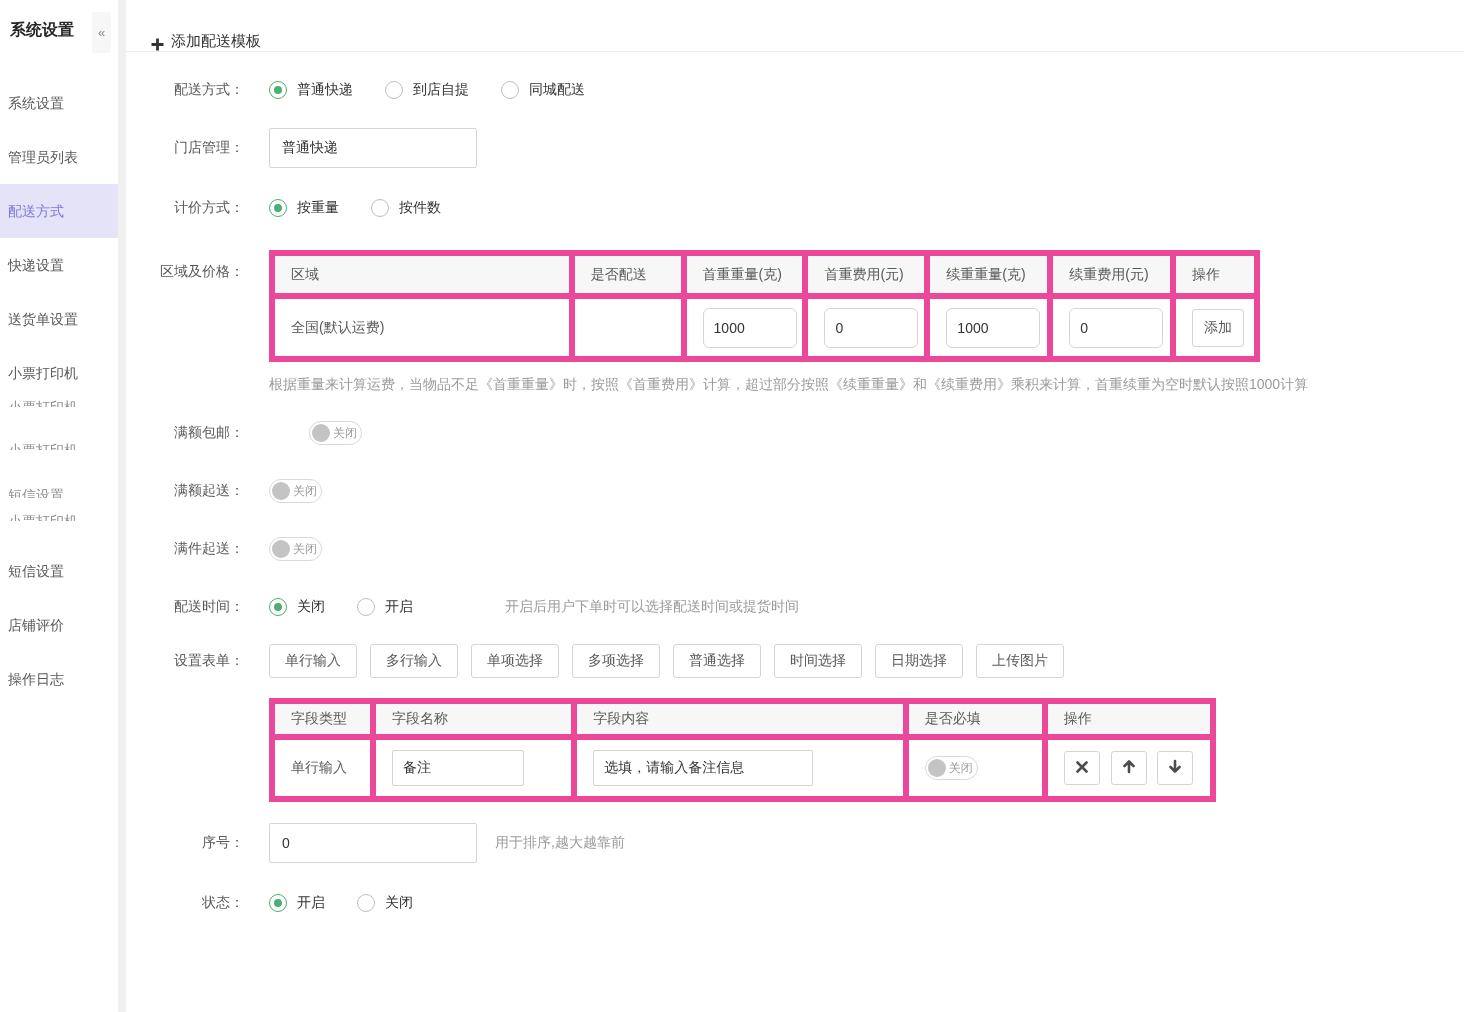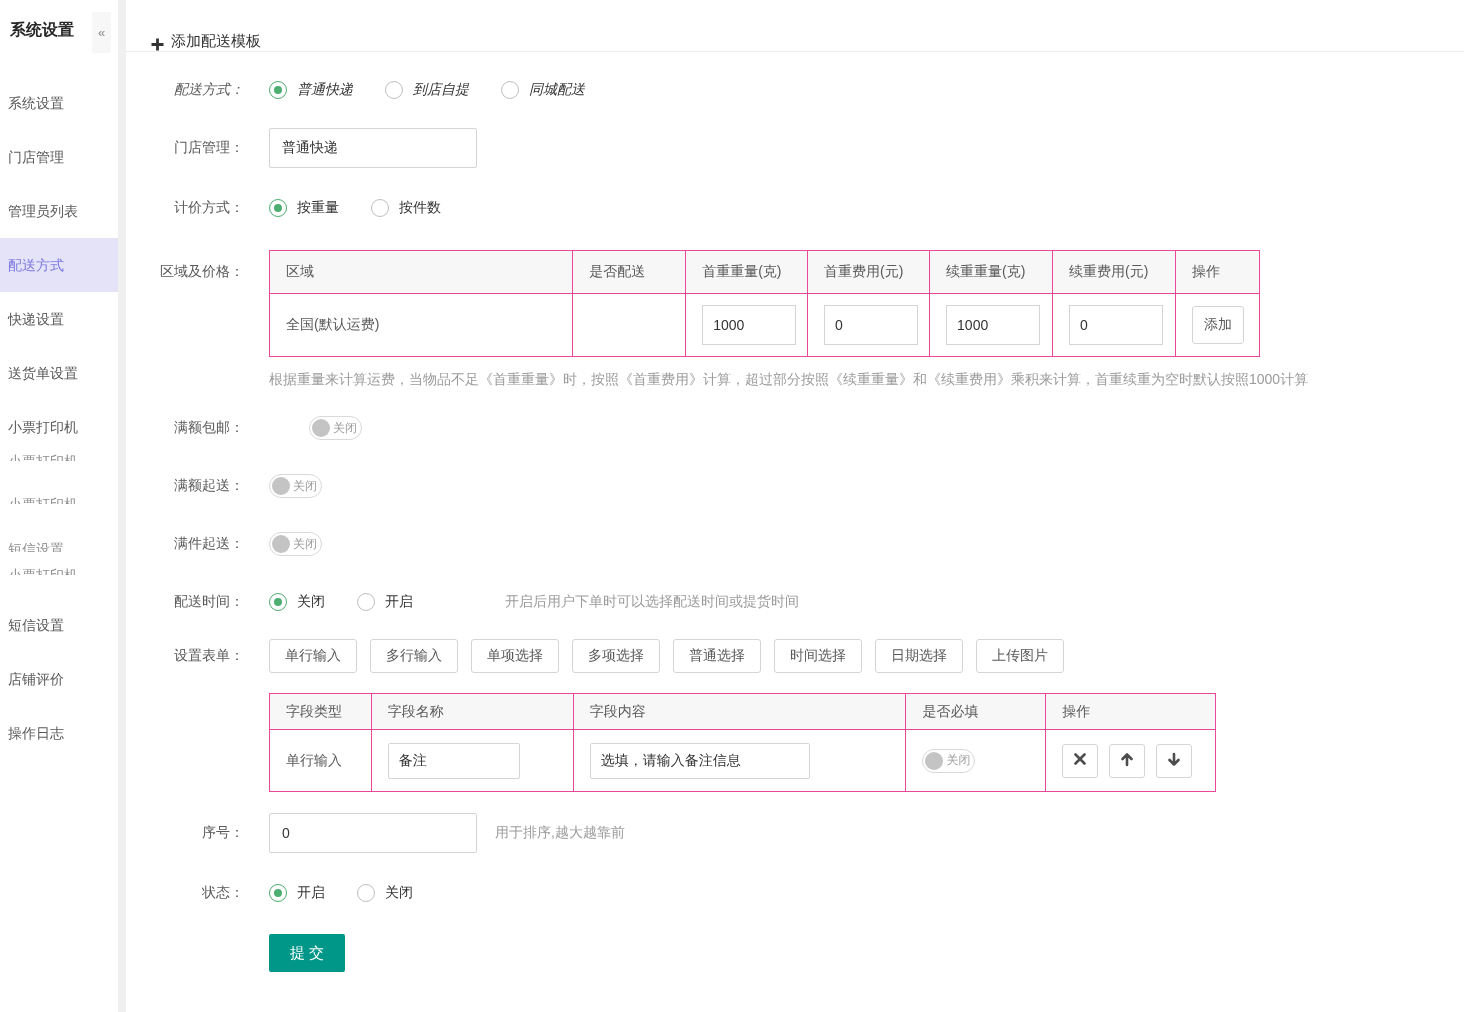--- a/index.html
+++ b/index.html
@@ -29,21 +29,21 @@
   .main { flex:1; background:#fff; }
   .content-header { height:52px; border-bottom:1px solid #ececec; display:flex; align-items:flex-end; padding-left:25px; }
   .plus-icon { margin-right:7px; display:inline-flex; }
   .content-header .title { font-size:15px; color:#333; }
 
   .form { }
   .frow { display:flex; align-items:center; }
   .frow-top { align-items:flex-start; }
   .flabel { width:143px; flex:none; text-align:right; padding-right:25px; font-size:14px; color:#595959; }
 
-  .r1 { margin-top:20px; height:36px;font-style:italic; }
+  .r1 { margin-top:20px; height:36px; }
   .r2 { margin-top:20px; height:40px; }
   .r3 { margin-top:22px; height:36px; }
   .r4 { margin-top:24px; }
   .r-toggle1 { margin-top:27px; height:24px;gap:40px; }
   .r-toggle2 { margin-top:34px; height:24px; }
   .r-time { margin-top:34px; height:24px; }
   .r-builder { margin-top:25px; height:34px; }
   .r-table2 { margin-top:20px; }
   .r-sort { margin-top:21px; height:40px; }
   .r-status { margin-top:28px; height:24px; }
@@ -67,26 +67,26 @@
   .toggle .knob { width:18px; height:18px; border-radius:50%; background:#c4c4c4; margin-left:2px; flex:none; }
   .toggle .t-label { font-size:12px; color:#9b9b9b; margin-left:3px; white-space:nowrap; }
 
   .hint { font-size:14px; color:#9b9b9b;text-align:center; }
   .time-hint { margin-left:60px; }
   .sort-hint { margin-left:18px; }
 
   
   table { border-collapse:collapse; }
   .t1 { width:991px; }
-  .t1 th, .t1 td, .t2 th, .t2 td { border:1px solid #ec4899; font-weight:normal; text-align:left; }
+  .t1 th, .t1 td, .t2 th, .t2 td { border:6px solid #ec4899; font-weight:normal; text-align:left; }
   .t1 th { background:#f7f7f7; height:43px; font-size:14px; color:#595959; padding-left:16px; }
   .t1 td { height:63px; font-size:14px; color:#595959; padding-left:16px; }
   .c-region { width:304px; } .c-deliver { width:113px; } .c-w1 { width:122px; } .c-f1 { width:122px; }
   .c-w2 { width:123px; } .c-f2 { width:123px; } .c-act { width:84px; }
-  .cell-input { width:94px; height:40px; border:1px solid #d5d5d5; border-radius:0; padding:0 10px;
+  .cell-input { width:94px; height:40px; border:1px solid #d5d5d5; border-radius:6px; padding:0 10px;
     font-size:14px; color:#333; font-family:inherit; outline:none; }
   .add-btn { width:52px; height:38px; background:#fff; border:1px solid #d5d5d5; border-radius:3px;
     font-size:14px; color:#595959; cursor:pointer; font-family:inherit; }
   .table-help { margin-top:12px; font-size:14px; color:#9b9b9b; line-height:20px; }
 
   
   .builder-btns { display:flex; }
   .builder-btn { height:34px; padding:0 15px; margin-right:13px; background:#fff; border:1px solid #d5d5d5;
     border-radius:3px; font-size:14px; color:#595959; cursor:pointer; font-family:inherit; white-space:nowrap; }
 
@@ -110,21 +110,20 @@
 
 <div class="page">
 
   <aside class="sidebar">
     <div class="sb-header">
       <span class="sb-title">系统设置</span>
       <button class="collapse-btn">«</button>
     </div>
     <nav class="sb-nav">
       <div class="sb-item">系统设置</div>
-      <div class="sb-item">门店管理</div>
       <div class="sb-item">管理员列表</div>
       <div class="sb-item active">配送方式</div>
       <div class="sb-item">快递设置</div>
       <div class="sb-item">送货单设置</div>
       <div class="sb-item">小票打印机</div>
       <div class="sb-sliver">小票打印机</div>
       <div class="sb-sliver sliver-gap-a">小票打印机</div>
       <div class="sb-sliver tall sliver-gap-b">短信设置</div>
       <div class="sb-sliver sliver-gap-c">小票打印机</div>
       <div class="sb-item after-slivers">短信设置</div>
@@ -333,20 +332,16 @@
             <span class="radio checked"></span>
             <span class="radio-label">开启</span>
           </span>
           <span class="radio-opt">
             <span class="radio"></span>
             <span class="radio-label">关闭</span>
           </span>
         </div>
       </div>
 
-      <div class="frow r-submit">
-        <div class="flabel"></div>
-        <button class="submit-btn">提 交</button>
-      </div>
 
     </div>
   </main>
 </div>
 
 </body></html>

